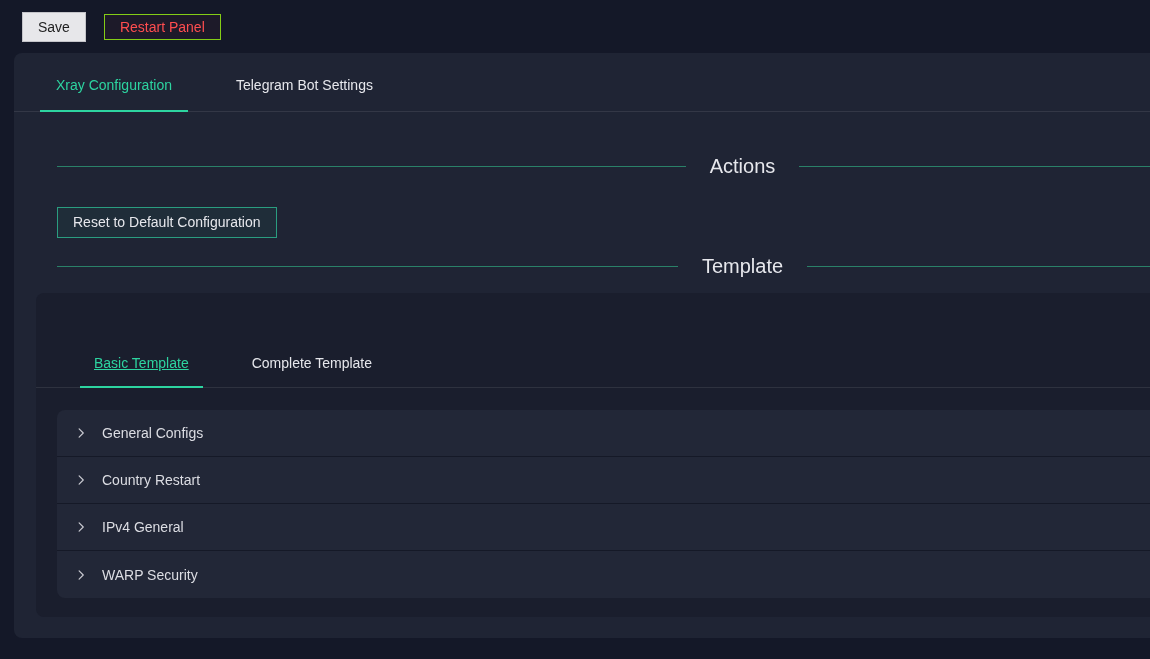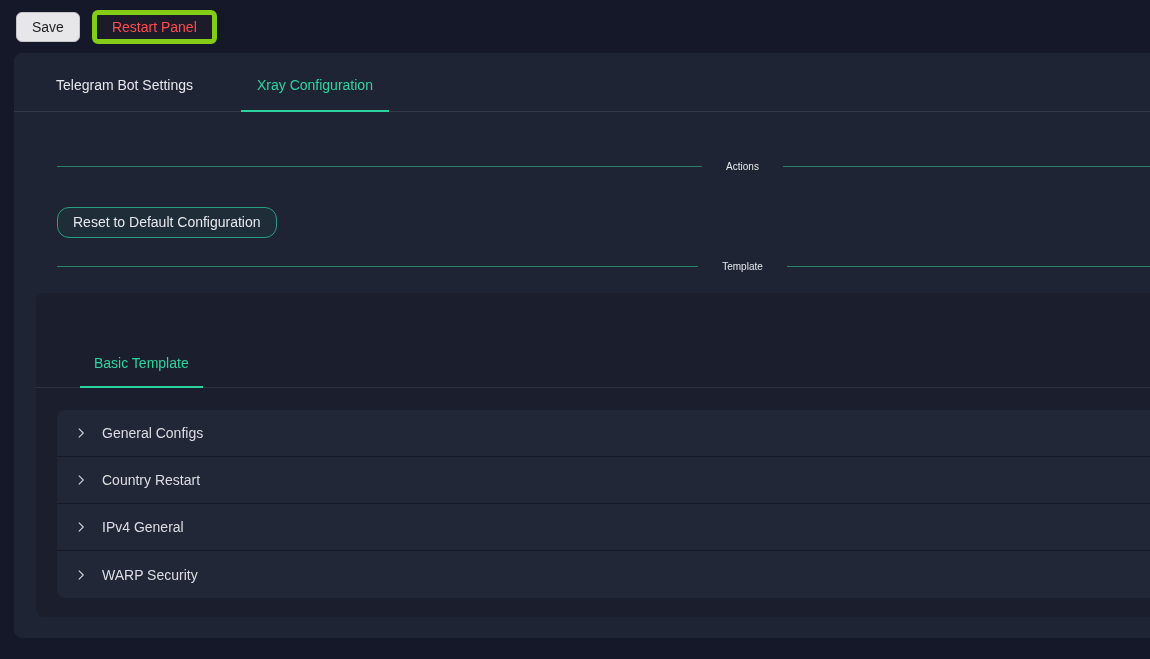--- a/index.html
+++ b/index.html
@@ -16,34 +16,35 @@
   .topbar {
     display: flex;
     align-items: center;
     gap: 12px;
     padding: 12px 0 11px 16px;
     height: 53px;
   }
   .btn {
     font-family: "Liberation Sans", sans-serif;
     font-size: 14px;
-    border-radius: 6px;
+    border-radius: 0;
     cursor: pointer;
     line-height: 18px;
+    margin-left: 6px;
   }
   .btn-save {
     background: #e7e7ea;
     color: #1f1f1f;
     border: 1px solid #c4c4c9;
     padding: 5px 15px;
   }
   .btn-restart {
     background: rgba(255, 77, 79, 0.04);
     color: #ff4d4f;
-    border: 5px solid #84cc16;
+    border: 1px solid #84cc16;
     padding: 3px 15px;
   }
 
   
   .card {
     margin-left: 14px;
     width: 1136px;
     height: 585px;
     background: #1f2434;
     border-radius: 8px 0 0 8px;
@@ -78,36 +79,36 @@
   
   .divider {
     display: flex;
     align-items: center;
     width: 1457px;
     padding: 0 43px;
   }
   .divider .line { flex: 1; height: 1px; background: #2a8168; }
   .divider .dlabel {
     padding: 0 24px;
-    font-size: 10px;
+    font-size: 20px;
     color: #e6e7ec;
     line-height: 21px;
     white-space: nowrap;
   }
   .divider-actions { margin-top: 44px; }
   .divider-templates { margin-top: 18px; }
 
   .btn-reset {
     display: inline-block;
     margin: 30px 0 0 43px;
     background: rgba(45, 212, 160, 0.05);
     border: 1px solid #2a9d80;
     color: #e6e7ec;
     padding: 6px 15px;
-    border-radius: 12px;
+    border-radius: 0;
     font-size: 14px;
     line-height: 17px;
     cursor: pointer;
     font-family: "Liberation Sans", sans-serif;
   }
 
   
   .inner-card {
     margin: 16px 0 0 22px;
     width: 1400px;
@@ -123,21 +124,21 @@
     padding-left: 58px;
     border-bottom: 1px solid rgba(255, 255, 255, 0.09);
   }
   .inner-tab {
     padding: 14px 0 16px;
     color: #e6e7ec;
     cursor: pointer;
     position: relative;
     white-space: nowrap;
   }
-  .inner-tab.active { color: #2dd4a0; }
+  .inner-tab.active { color: #2dd4a0; text-decoration: underline; }
   .inner-tab.active::after {
     content: "";
     position: absolute;
     left: -14px; right: -14px; bottom: -1px;
     height: 2px;
     background: #2dd4a0;
   }
 
   
   .collapse {
@@ -165,42 +166,43 @@
 
 <div class="topbar">
   <button class="btn btn-save">Save</button>
   <button class="btn btn-restart">Restart Panel</button>
 </div>
 
 <div class="card">
   <div class="card-content">
 
     <div class="tabs">
+      <div class="tab active">Xray Configuration</div>
       <div class="tab">Telegram Bot Settings</div>
-      <div class="tab active">Xray Configuration</div>
     </div>
 
     <div class="divider divider-actions">
       <span class="line"></span>
       <span class="dlabel">Actions</span>
       <span class="line"></span>
     </div>
 
     <button class="btn-reset">Reset to Default Configuration</button>
 
     <div class="divider divider-templates">
       <span class="line"></span>
       <span class="dlabel">Template</span>
       <span class="line"></span>
     </div>
 
     <div class="inner-card">
 
       <div class="inner-tabs">
         <div class="inner-tab active">Basic Template</div>
+        <div class="inner-tab">Complete Template</div>
       </div>
 
       <div class="collapse">
 
         <div class="collapse-item">
           <span class="chev">
             <svg width="12" height="12" viewBox="0 0 16 16" fill="none">
                 <path d="M5.5 2.5 L11 8 L5.5 13.5" stroke="#c9cad1" stroke-width="1.6" stroke-linecap="round" stroke-linejoin="round"></path>
               </svg>
           </span>

